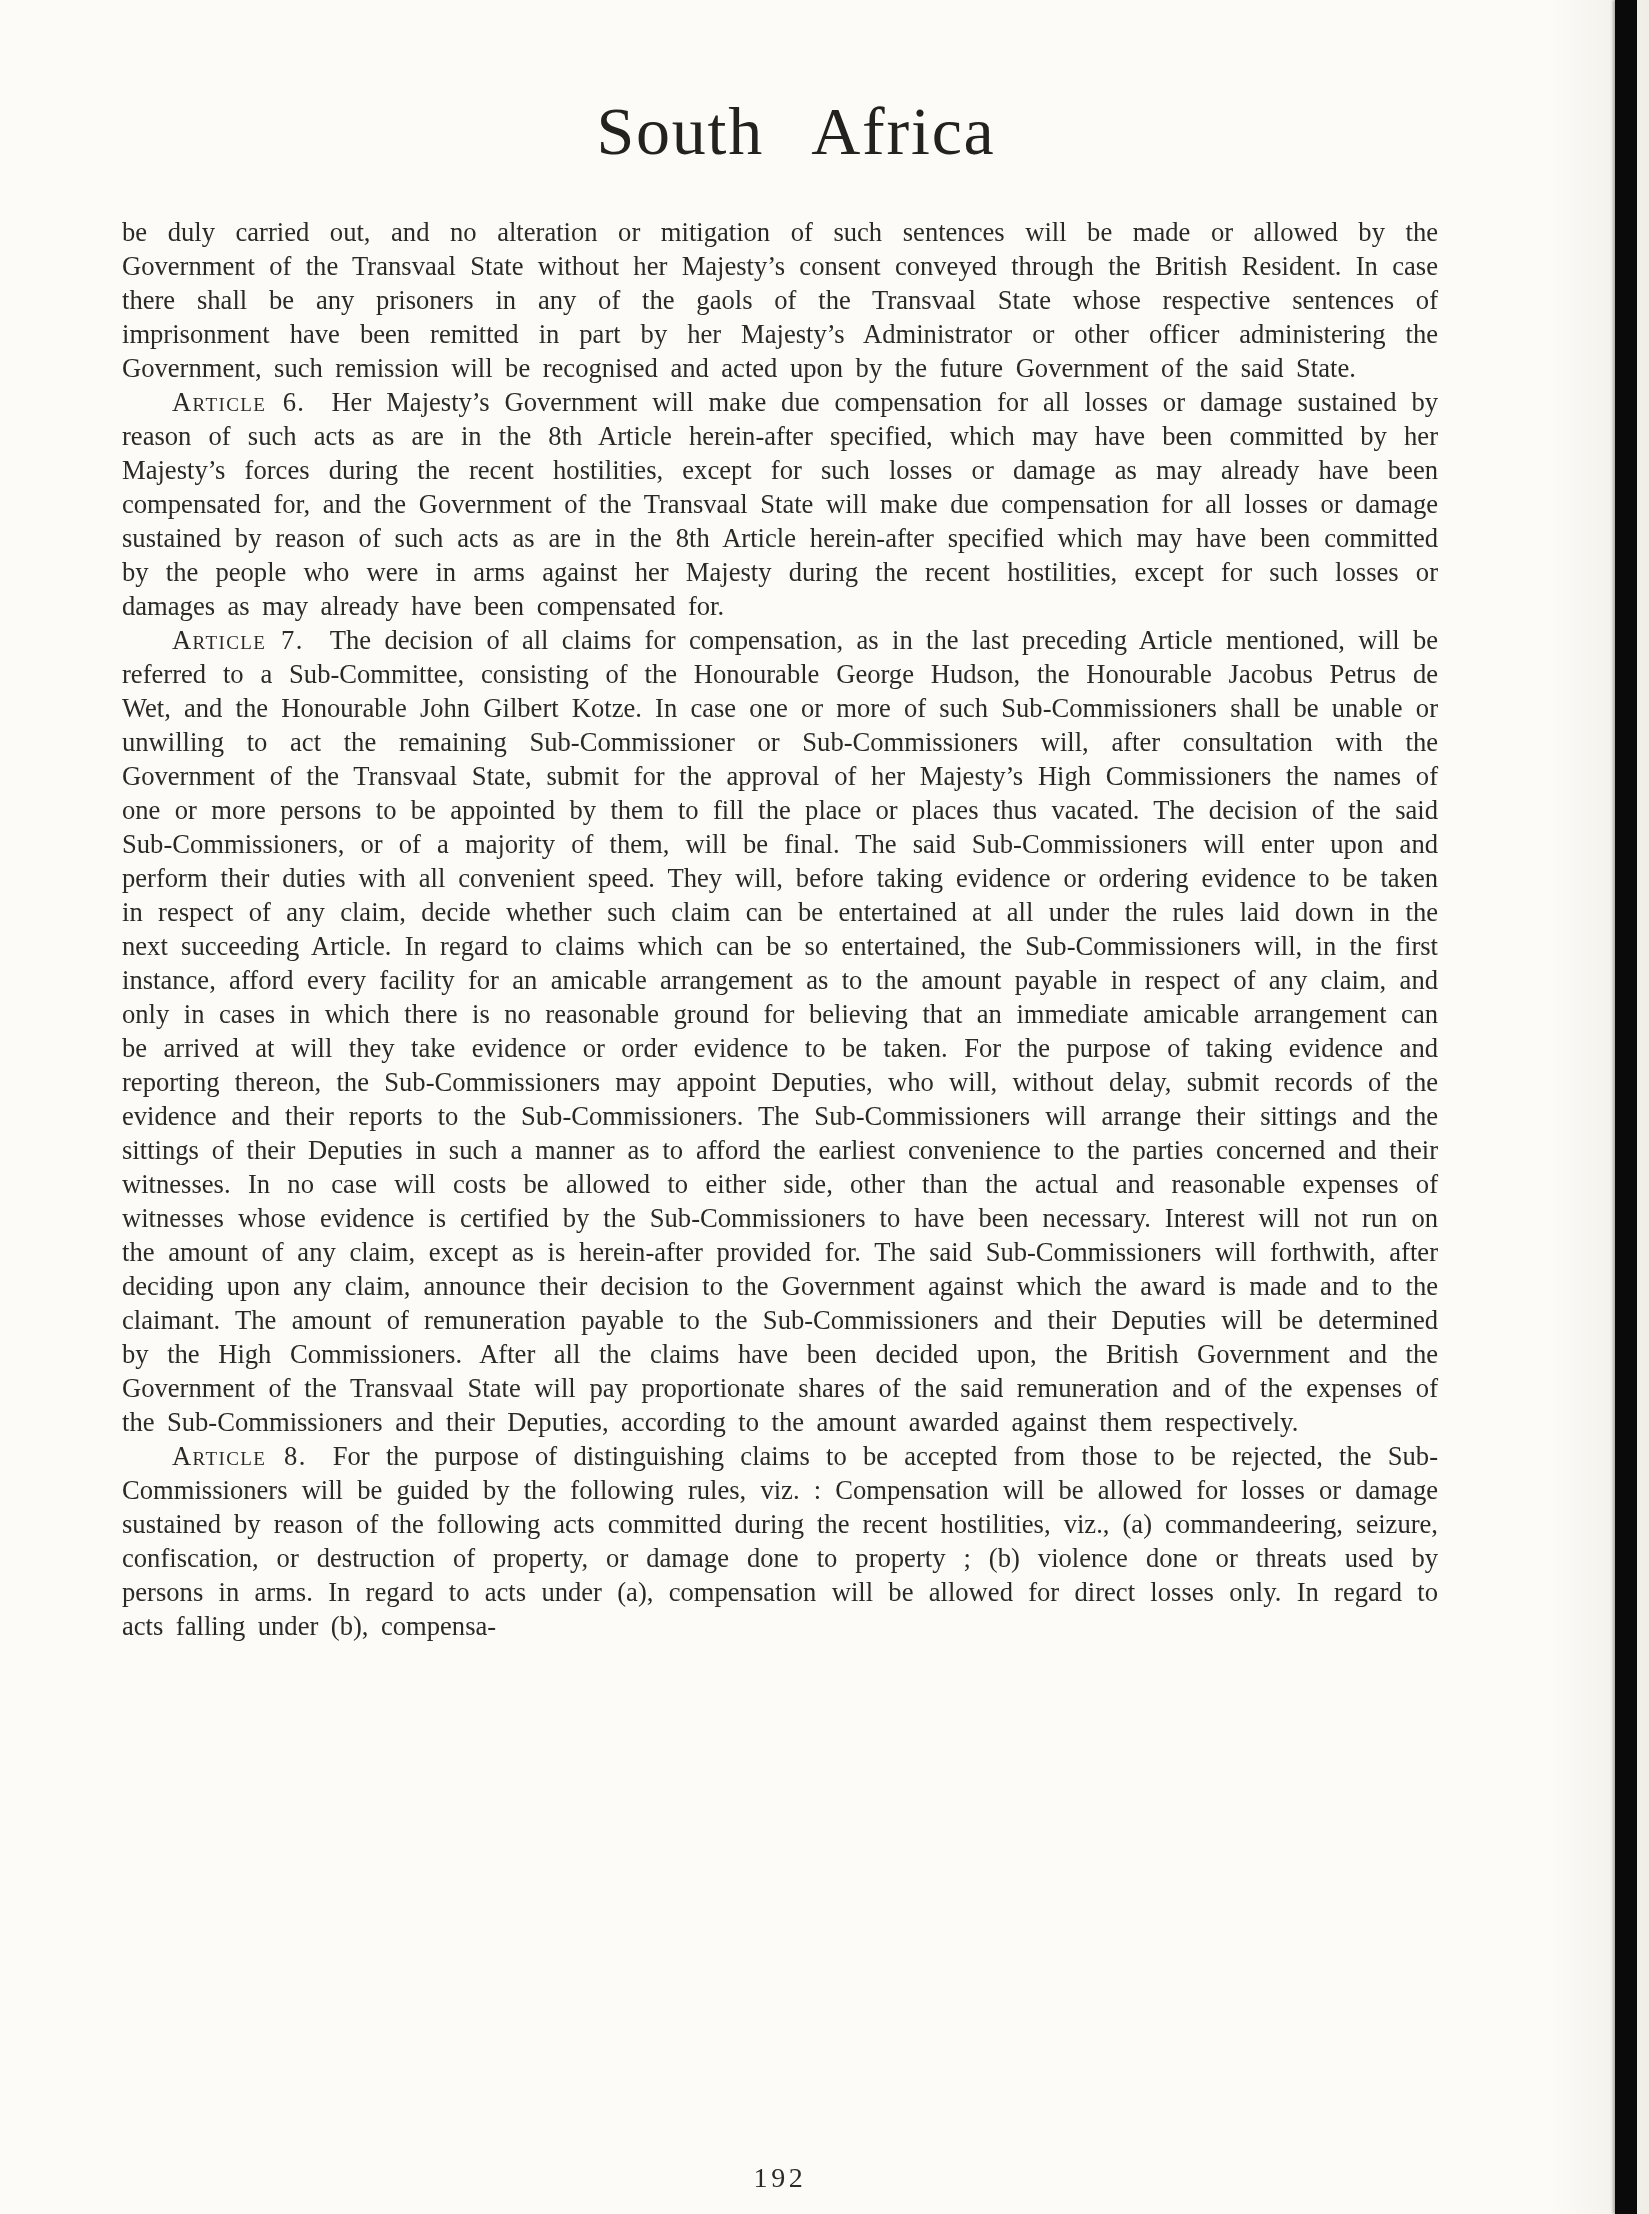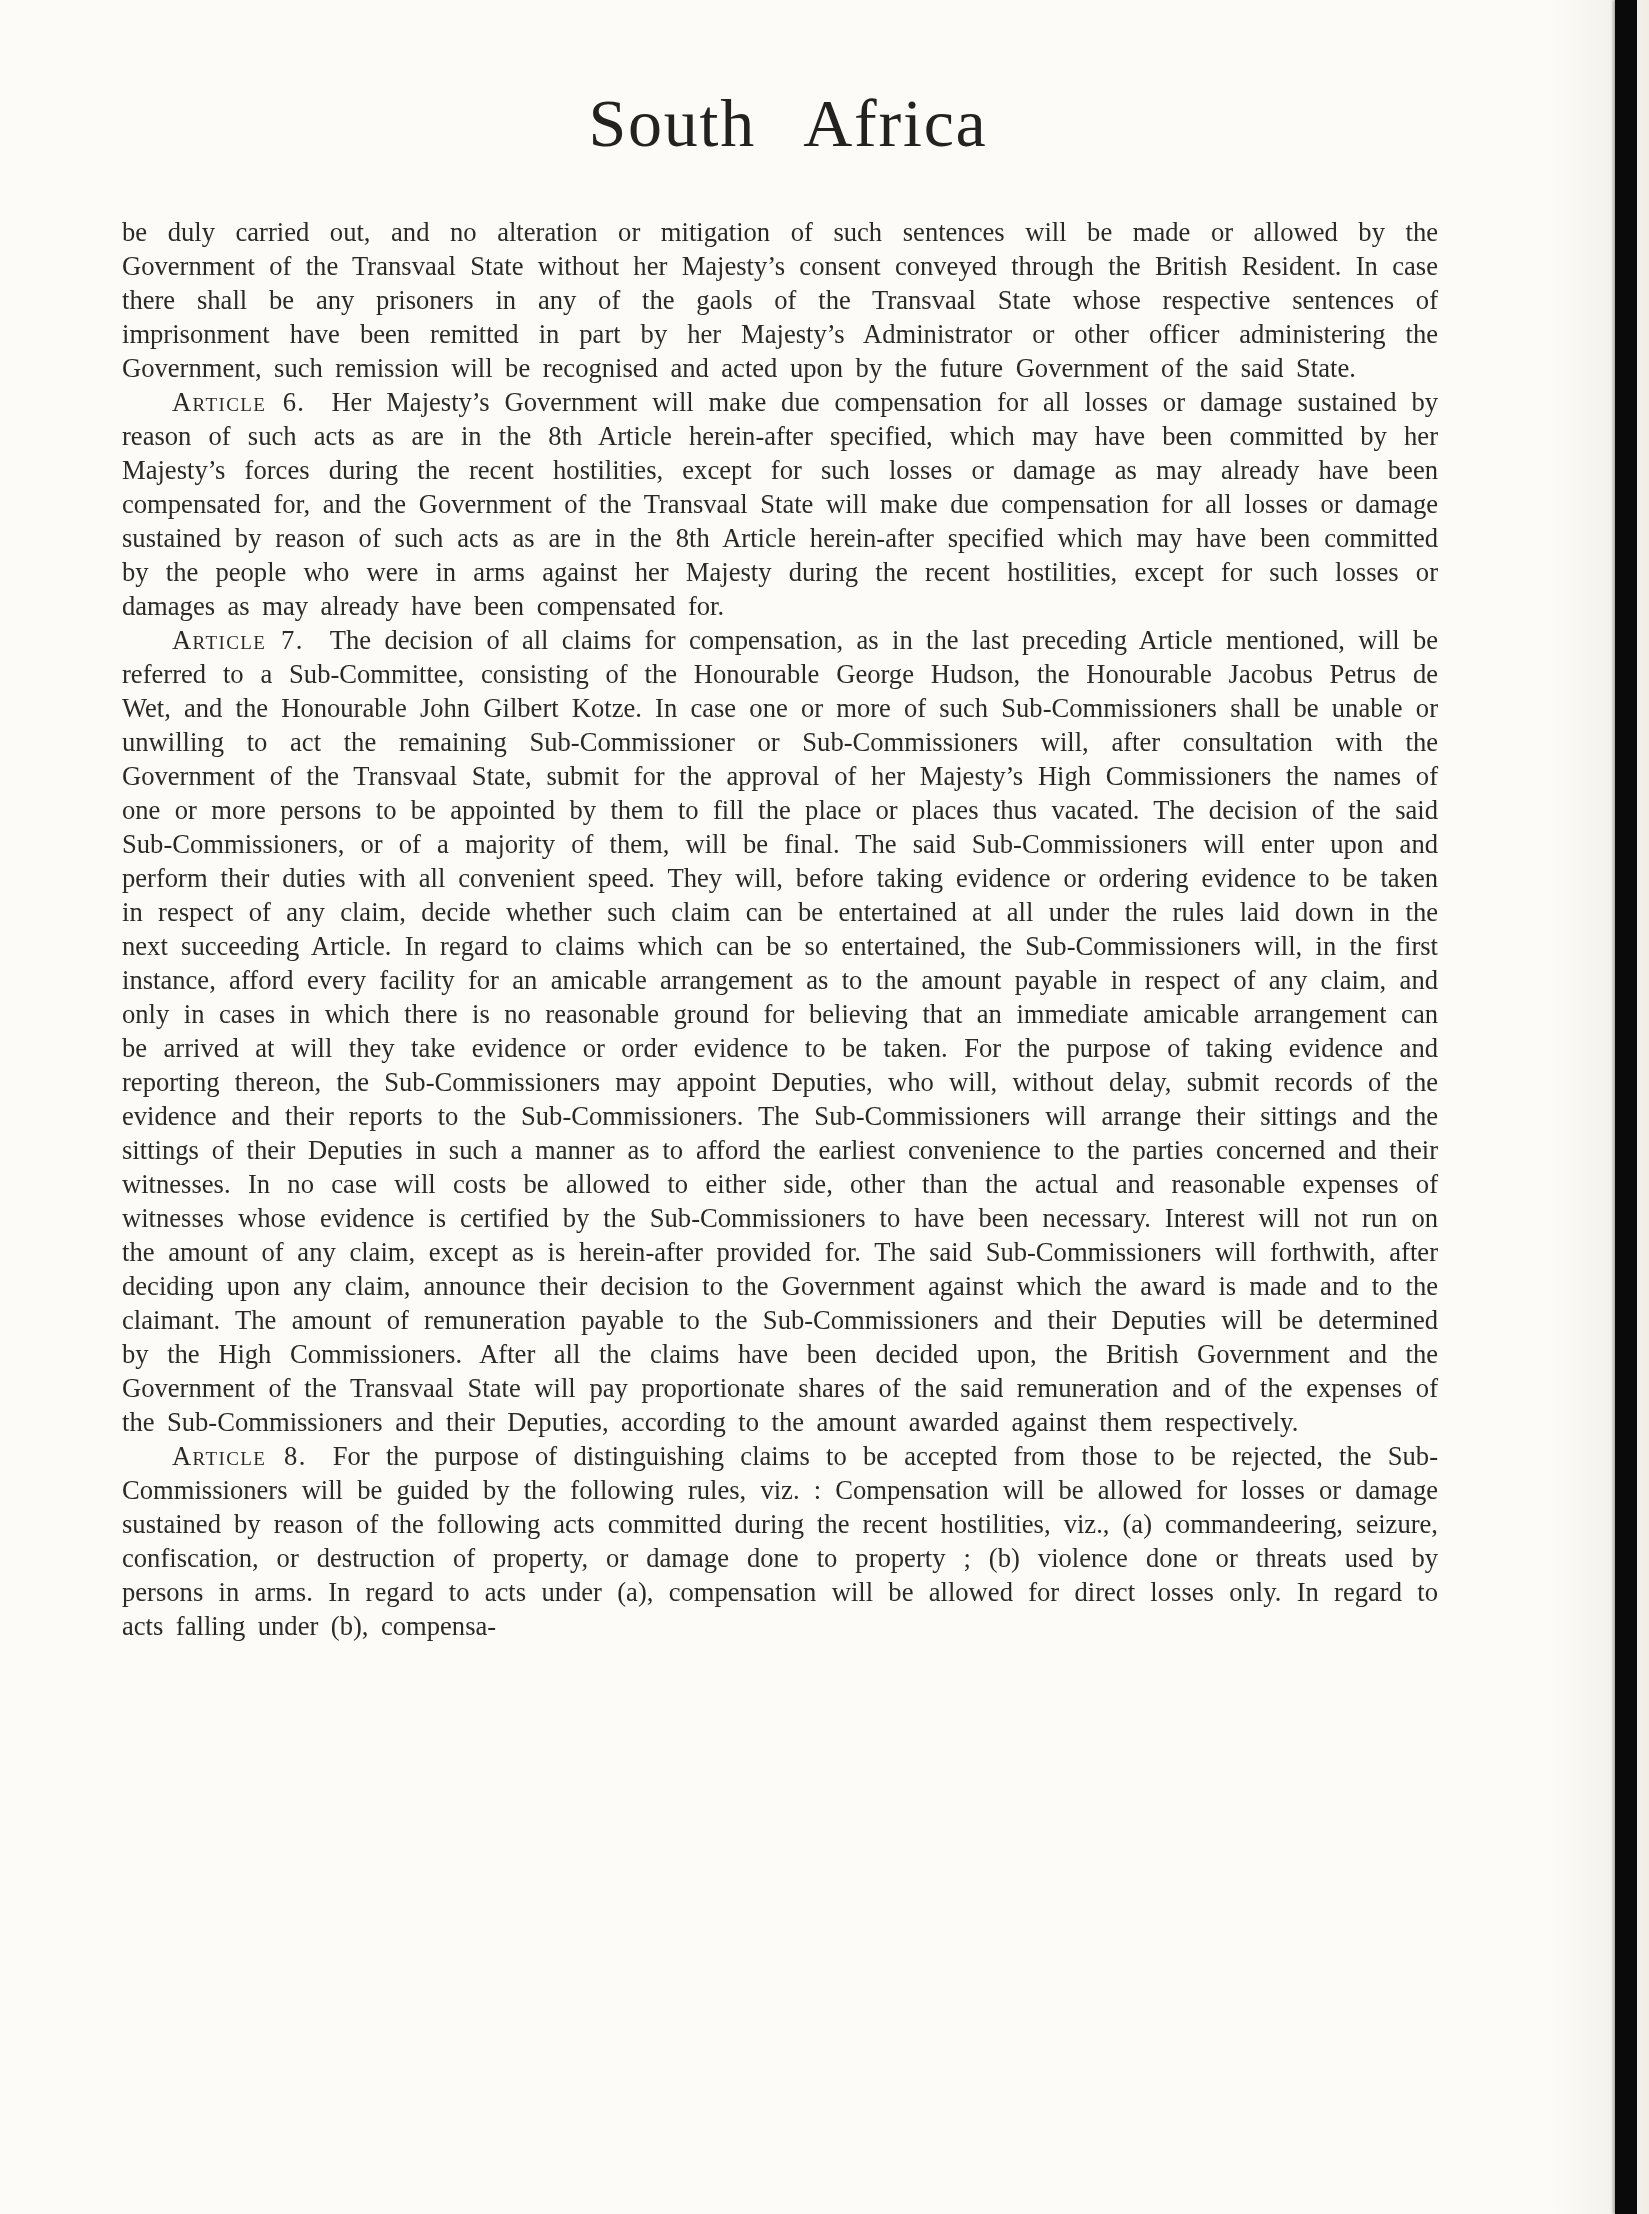--- a/index.html
+++ b/index.html
@@ -26,21 +26,21 @@
     width: 21.6px;
     height: 2214px;
     background: #0a0a0a;
     box-shadow: -1.8px 0 2.7px rgba(40,40,40,0.35);
   }
   h1.title {
     position: absolute;
     top: 76px;
     left: 122px;
     width: 1316px;
-    margin: 8px;
+    margin: 16px;
     text-align: center;
     font-size: 68px;
     font-weight: 500;
     letter-spacing: 1.8px;
     word-spacing: 32px;
     color: #232220;
   }
   .body-text {
     position: absolute;
     top: 215px;
@@ -79,14 +79,15 @@
 
 <div class="page">
   <div class="binding-bar"></div>
   <h1 class="title">South Africa</h1>
   <div class="body-text">
       <p class="para">be duly carried out, and no alteration or mitigation of such sentences will be made or allowed by the Government of the Transvaal State without her Majesty’s consent conveyed through the British Resident.  In case there shall be any prisoners in any of the gaols of the Transvaal State whose respective sentences of imprisonment have been remitted in part by her Majesty’s Administrator or other officer administering the Government, such remission will be recognised and acted upon by the future Government of the said State.</p>
       <p class="para indented"><span class="article-label">Article 6.</span>Her Majesty’s Government will make due compensation for all losses or damage sustained by reason of such acts as are in the 8th Article herein-after specified, which may have been committed by her Majesty’s forces during the recent hostilities, except for such losses or damage as may already have been compensated for, and the Government of the Transvaal State will make due compensation for all losses or damage sustained by reason of such acts as are in the 8th Article herein-after specified which may have been committed by the people who were in arms against her Majesty during the recent hostilities, except for such losses or damages as may already have been compensated for.</p>
       <p class="para indented"><span class="article-label">Article 7.</span>The decision of all claims for compensation, as in the last preceding Article mentioned, will be referred to a Sub-Committee, consisting of the Honourable George Hudson, the Honourable Jacobus Petrus de Wet, and the Honourable John Gilbert Kotze.  In case one or more of such Sub-Commissioners shall be unable or unwilling to act the remaining Sub-Commissioner or Sub-Commissioners will, after consultation with the Government of the Transvaal State, submit for the approval of her Majesty’s High Commissioners the names of one or more persons to be appointed by them to fill the place or places thus vacated.  The decision of the said Sub-Commissioners, or of a majority of them, will be final.  The said Sub-Commissioners will enter upon and perform their duties with all convenient speed.  They will, before taking evidence or ordering evidence to be taken in respect of any claim, decide whether such claim can be entertained at all under the rules laid down in the next succeeding Article.  In regard to claims which can be so entertained, the Sub-Commissioners will, in the first instance, afford every facility for an amicable arrangement as to the amount payable in respect of any claim, and only in cases in which there is no reasonable ground for believing that an immediate amicable arrangement can be arrived at will they take evidence or order evidence to be taken.  For the purpose of taking evidence and reporting thereon, the Sub-Commissioners may appoint Deputies, who will, without delay, submit records of the evidence and their reports to the Sub-Commissioners.  The Sub-Commissioners will arrange their sittings and the sittings of their Deputies in such a manner as to afford the earliest convenience to the parties concerned and their witnesses.  In no case will costs be allowed to either side, other than the actual and reasonable expenses of witnesses whose evidence is certified by the Sub-Commissioners to have been necessary.  Interest will not run on the amount of any claim, except as is herein-after provided for.  The said Sub-Commissioners will forthwith, after deciding upon any claim, announce their decision to the Government against which the award is made and to the claimant.  The amount of remuneration payable to the Sub-Commissioners and their Deputies will be determined by the High Commissioners.  After all the claims have been decided upon, the British Government and the Government of the Transvaal State will pay proportionate shares of the said remuneration and of the expenses of the Sub-Commissioners and their Deputies, according to the amount awarded against them respectively.</p>
       <p class="para indented"><span class="article-label">Article 8.</span>For the purpose of distinguishing claims to be accepted from those to be rejected, the Sub-Commissioners will be guided by the following rules, viz. : Compensation will be allowed for losses or damage sustained by reason of the following acts committed during the recent hostilities, viz., (a) commandeering, seizure, confiscation, or destruction of property, or damage done to property ; (b) violence done or threats used by persons in arms.  In regard to acts under (a), compensation will be allowed for direct losses only.  In regard to acts falling under (b), compensa-</p>
     </div>
+  <div class="page-number">192</div>
 </div>
 
 
 </body></html>

